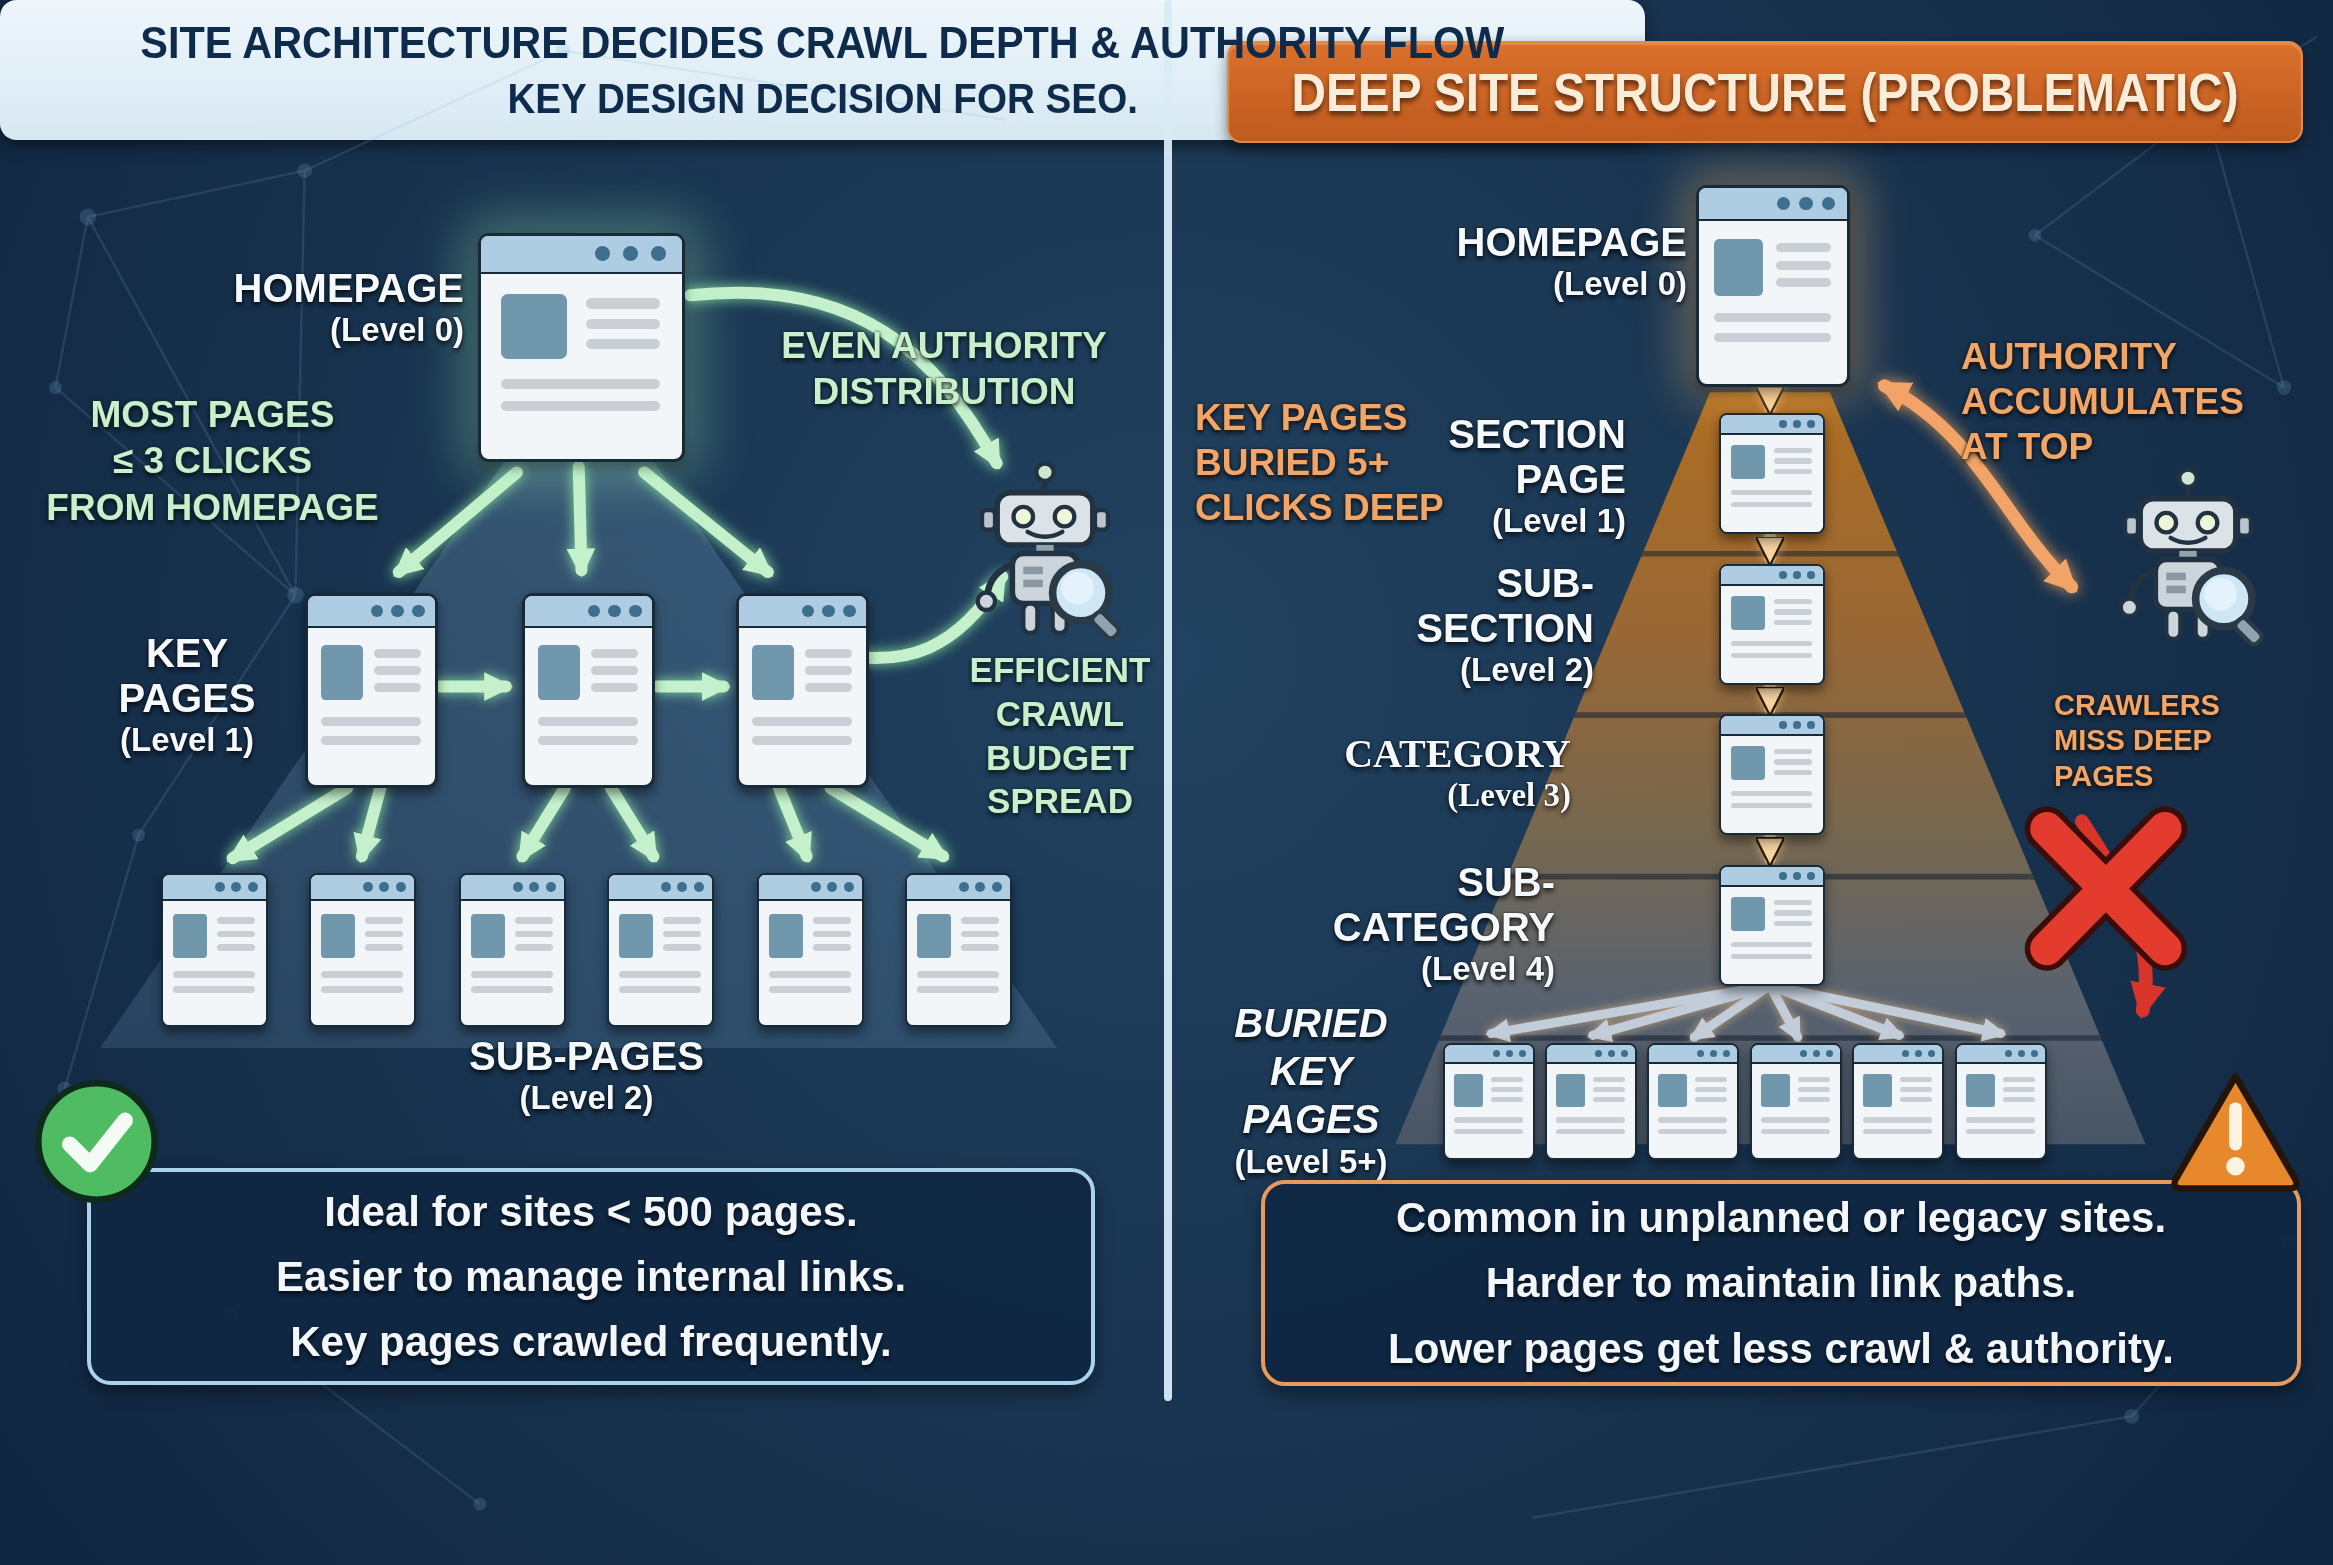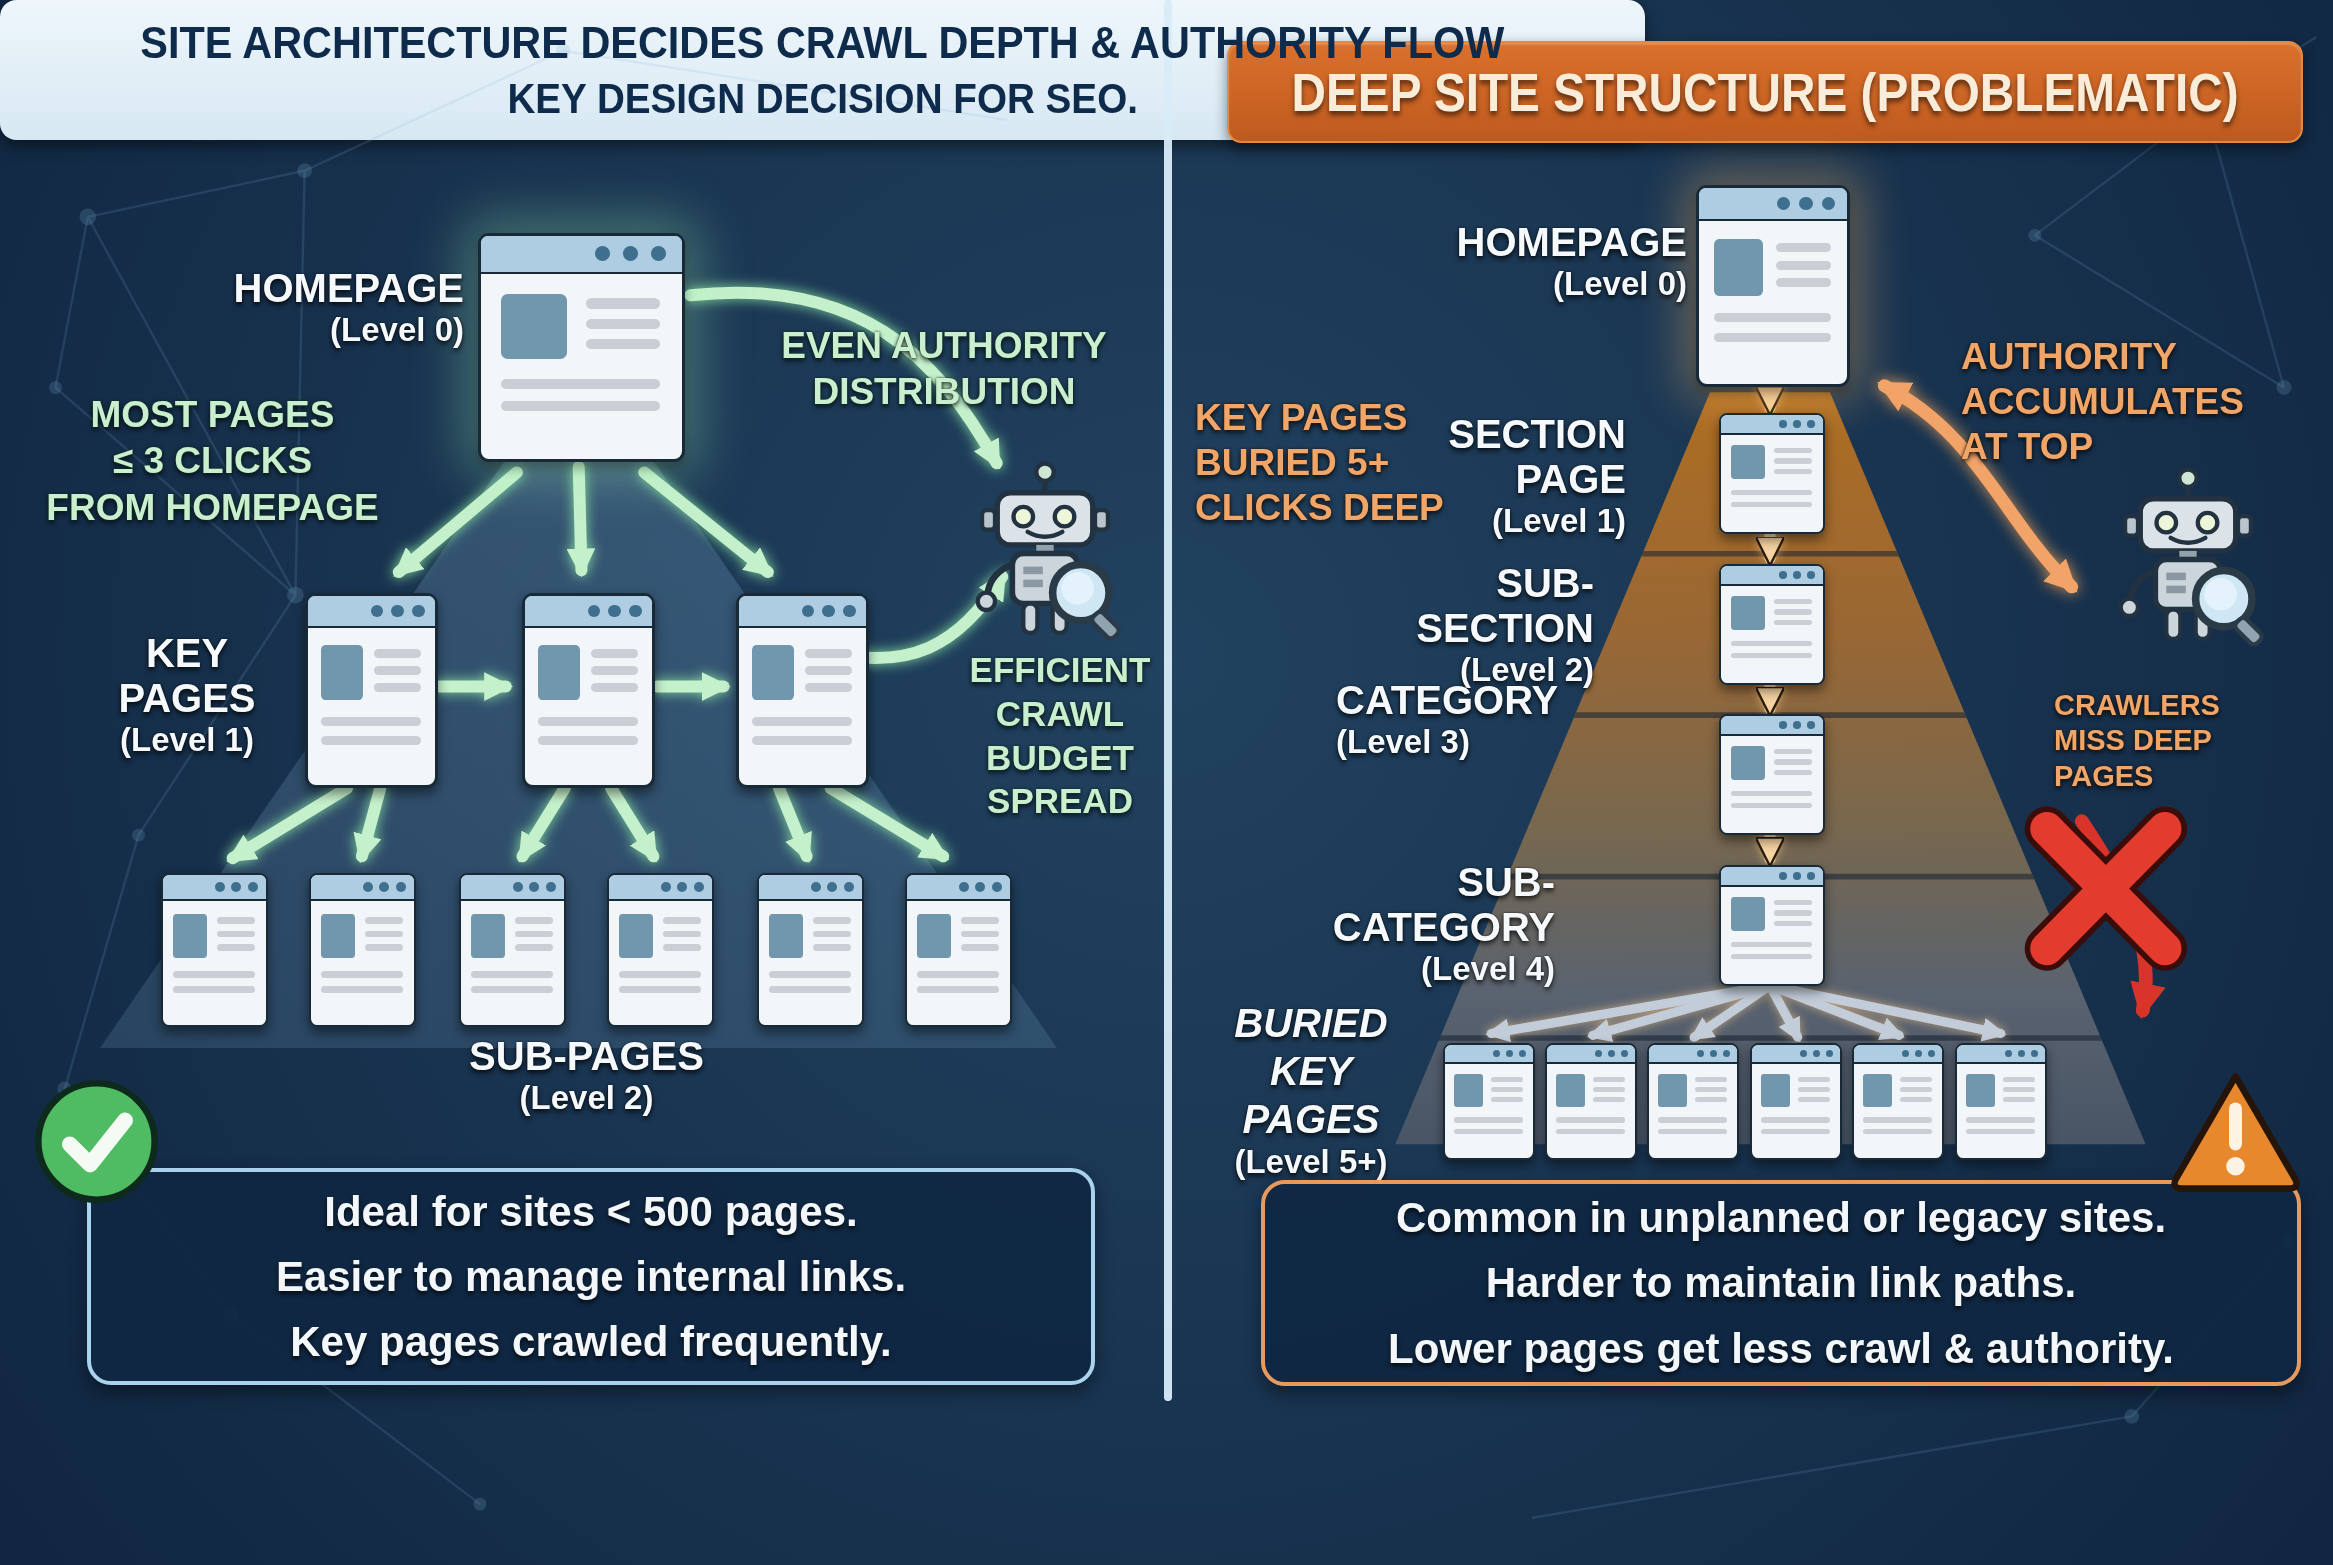--- a/index.html
+++ b/index.html
@@ -538,21 +538,21 @@
 BURIED 5+
 CLICKS DEEP</div>
   <div class="abs white-label lvl-label" style="left:1360px;top:412px;width:266px;text-align:right;">
     <span class="lvl-main">SECTION PAGE</span>
     <span class="lvl-sub">(Level 1)</span>
   </div>
   <div class="abs white-label lvl-label" style="left:1343px;top:561px;width:251px;text-align:right;">
     <span class="lvl-main">SUB-SECTION</span>
     <span class="lvl-sub">(Level 2)</span>
   </div>
-  <div class="abs white-label lvl-label" style="left:1336px;top:678px;width:235px;">
+  <div class="abs white-label lvl-label" style="left:1336px;top:732px;width:235px;text-align:right;font-family:Liberation Serif, serif;">
     <span class="lvl-main">CATEGORY</span>
     <span class="lvl-sub">(Level 3)</span>
   </div>
   <div class="abs white-label lvl-label" style="left:1283px;top:860px;width:272px;text-align:right;">
     <span class="lvl-main">SUB-CATEGORY</span>
     <span class="lvl-sub">(Level 4)</span>
   </div>
   <div class="abs white-label lvl-label" style="left:1207px;top:999px;width:208px;text-align:center;">
     <span class="lvl-main ml" style="line-height:1.2;font-style:italic;">BURIED
 KEY PAGES</span>

